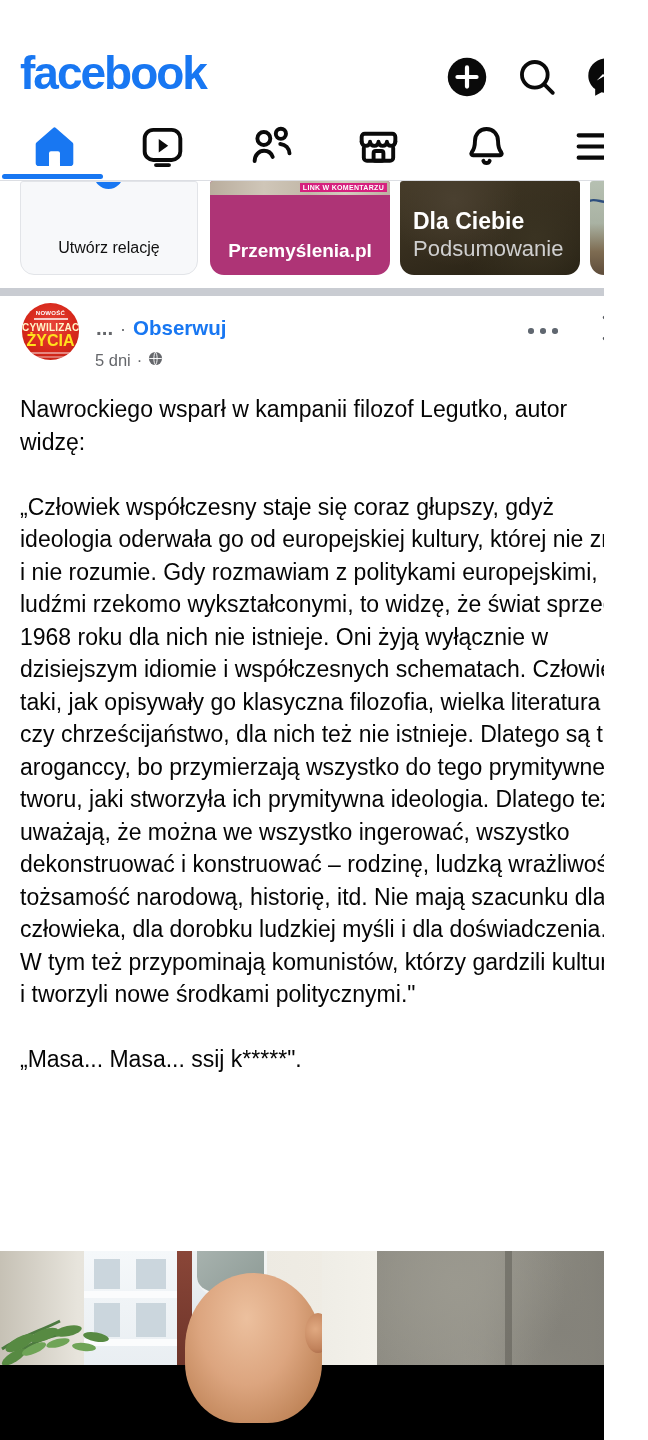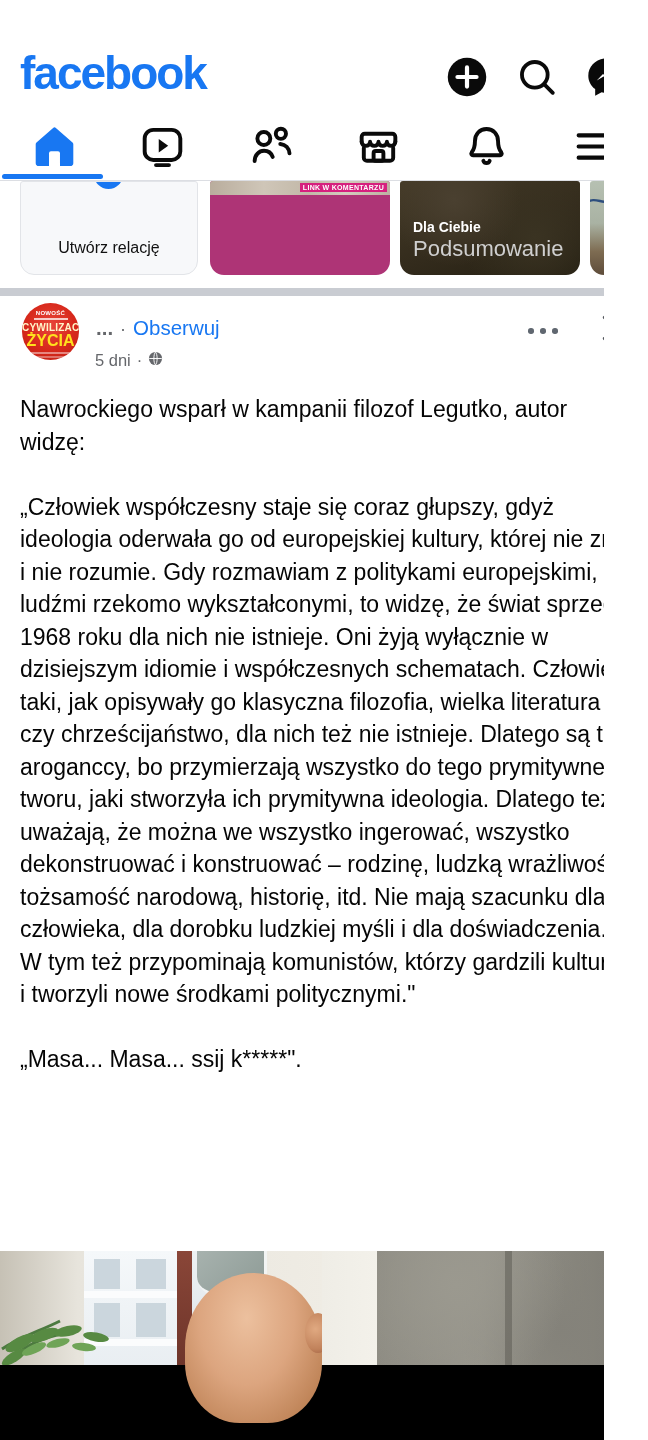--- a/index.html
+++ b/index.html
@@ -26,21 +26,21 @@
   .story-create .lbl { position:absolute; left:0; right:0; bottom:17px; text-align:center; font-size:16px; color:#111; }
   .story-2 { left:210px; width:180px; background:#AE3476; }
   .story-2 .photostrip { position:absolute; left:0; top:0; width:100%; height:14px;
      background:linear-gradient(90deg,#B9AD9D 0%,#CFC6B8 30%,#C2B8A8 55%,#D4CCBE 75%,#BCB2A2 100%); }
   .story-2 .linkbadge { position:absolute; right:3px; top:2px; font-size:7px; font-weight:bold; color:#fff; background:#D6207E; padding:1px 3px; letter-spacing:.3px; }
   .story-2 .lbl { position:absolute; left:0; right:0; bottom:13px; text-align:center; font-size:19px; font-weight:bold; color:#fff; }
   .story-3 { left:400px; width:180px;
      background:radial-gradient(circle at 30% 20%, #4A4030 0%, transparent 45%),
                 radial-gradient(circle at 75% 60%, #3A3322 0%, transparent 50%),
                 linear-gradient(160deg,#453B28 0%,#332B1C 55%,#241F12 100%); }
-  .story-3 .t1 { position:absolute; left:13px; bottom:40px; font-size:14px; font-weight:bold; color:#fff; }
+  .story-3 .t1 { position:absolute; left:13px; bottom:40px; font-size:23px; font-weight:bold; color:#fff; }
   .story-3 .t2 { position:absolute; left:13px; bottom:13px; font-size:22px; color:#CFCFCF; }
   .story-4 { left:590px; width:72px; border-radius:3px 0 0 14px;
      background:linear-gradient(180deg,#B6C0B2 0%,#AEB7A8 45%,#8A7least0 60%,#6E5A44 100%);
      background:linear-gradient(180deg,#B6C0B2 0%,#A9B2A3 45%,#7E6C52 75%,#5E4C3A 100%); }
   .story-4 svg { position:absolute; left:0; top:0; }
   .story-4 .t1 { position:absolute; left:22px; bottom:40px; font-size:19px; font-weight:bold; color:#fff; white-space:nowrap; }
   .story-4 .t2 { position:absolute; left:22px; bottom:13px; font-size:19px; font-weight:bold; color:#fff; white-space:nowrap; }
 
   .section-divider { position:absolute; left:0; top:288px; width:648px; height:8px; background:#C9CCD2; }
 
@@ -52,21 +52,21 @@
   .avatar .aline { width:34px; height:2px; background:rgba(255,255,255,.75); margin:2px auto 2px; }
   .avatar .a2 { font-size:10px; font-weight:bold; color:#FFF6C9; letter-spacing:.2px; }
   .avatar .a3 { font-size:16px; font-weight:bold; color:#FFE11E; line-height:16px; }
   .avatar .aline2 { width:40px; height:2px; background:rgba(255,255,255,.45); margin:3px auto 2px; }
   .avatar .aline3 { width:36px; height:2px; background:rgba(255,255,255,.35); margin:0 auto; }
 
   .post-titlerow { position:absolute; left:94px; top:316px; width:440px; display:flex; align-items:baseline; white-space:nowrap; font-size:20.5px; }
   .post-author { font-weight:bold; color:#050505; cursor:pointer; }
   .post-trunc { color:#65676B; font-weight:bold; margin-left:2px; }
   .post-dotsep { color:#65676B; margin:0 7px; font-size:18px; }
-  .post-follow { color:#1877F2; font-weight:normal; cursor:pointer; }
+  .post-follow { color:#1877F2; font-weight:bold; cursor:pointer; }
   .more-dots { position:absolute; left:528px; top:325px; width:40px; height:12px; display:flex; gap:6.5px; align-items:center; cursor:pointer; }
   .more-dots i { width:5.5px; height:5.5px; border-radius:50%; background:#606770; }
   .close-x { position:absolute; left:597px; top:310px; width:36px; height:36px; cursor:pointer; }
   .close-x svg { width:36px; height:36px; }
   .post-meta { position:absolute; left:95px; top:351px; display:flex; align-items:center; gap:6px; font-size:16.5px; color:#65676B; }
   .post-meta svg { width:15px; height:15px; }
 
   .post-body { position:absolute; left:20px; top:393px; width:612px; font-size:23px; line-height:32.5px; color:#050505; }
   .post-body p { margin-bottom:32.5px; }
   .post-body p:last-child { margin-bottom:0; }
@@ -183,20 +183,21 @@
   </div>
 
   <div class="stories">
     <div class="story story-create">
       <div class="plus-circle"></div>
       <div class="lbl">Utwórz relację</div>
     </div>
     <div class="story story-2">
       <div class="photostrip"></div>
       <div class="linkbadge">LINK W KOMENTARZU</div>
+      <div class="lbl">Przemyślenia.pl</div>
     </div>
     <div class="story story-3">
       <div class="t1">Dla Ciebie</div>
       <div class="t2">Podsumowanie</div>
     </div>
     <div class="story story-4">
       <svg width="72" height="94" viewBox="0 0 72 94">
           <path d="M-4 22c10-8 18 4 28-4s16 2 26-6 16 0 26-6" fill="none" stroke="#2D4E7E" stroke-width="2.4"></path>
         </svg>
       <div class="t1">Mich</div>

